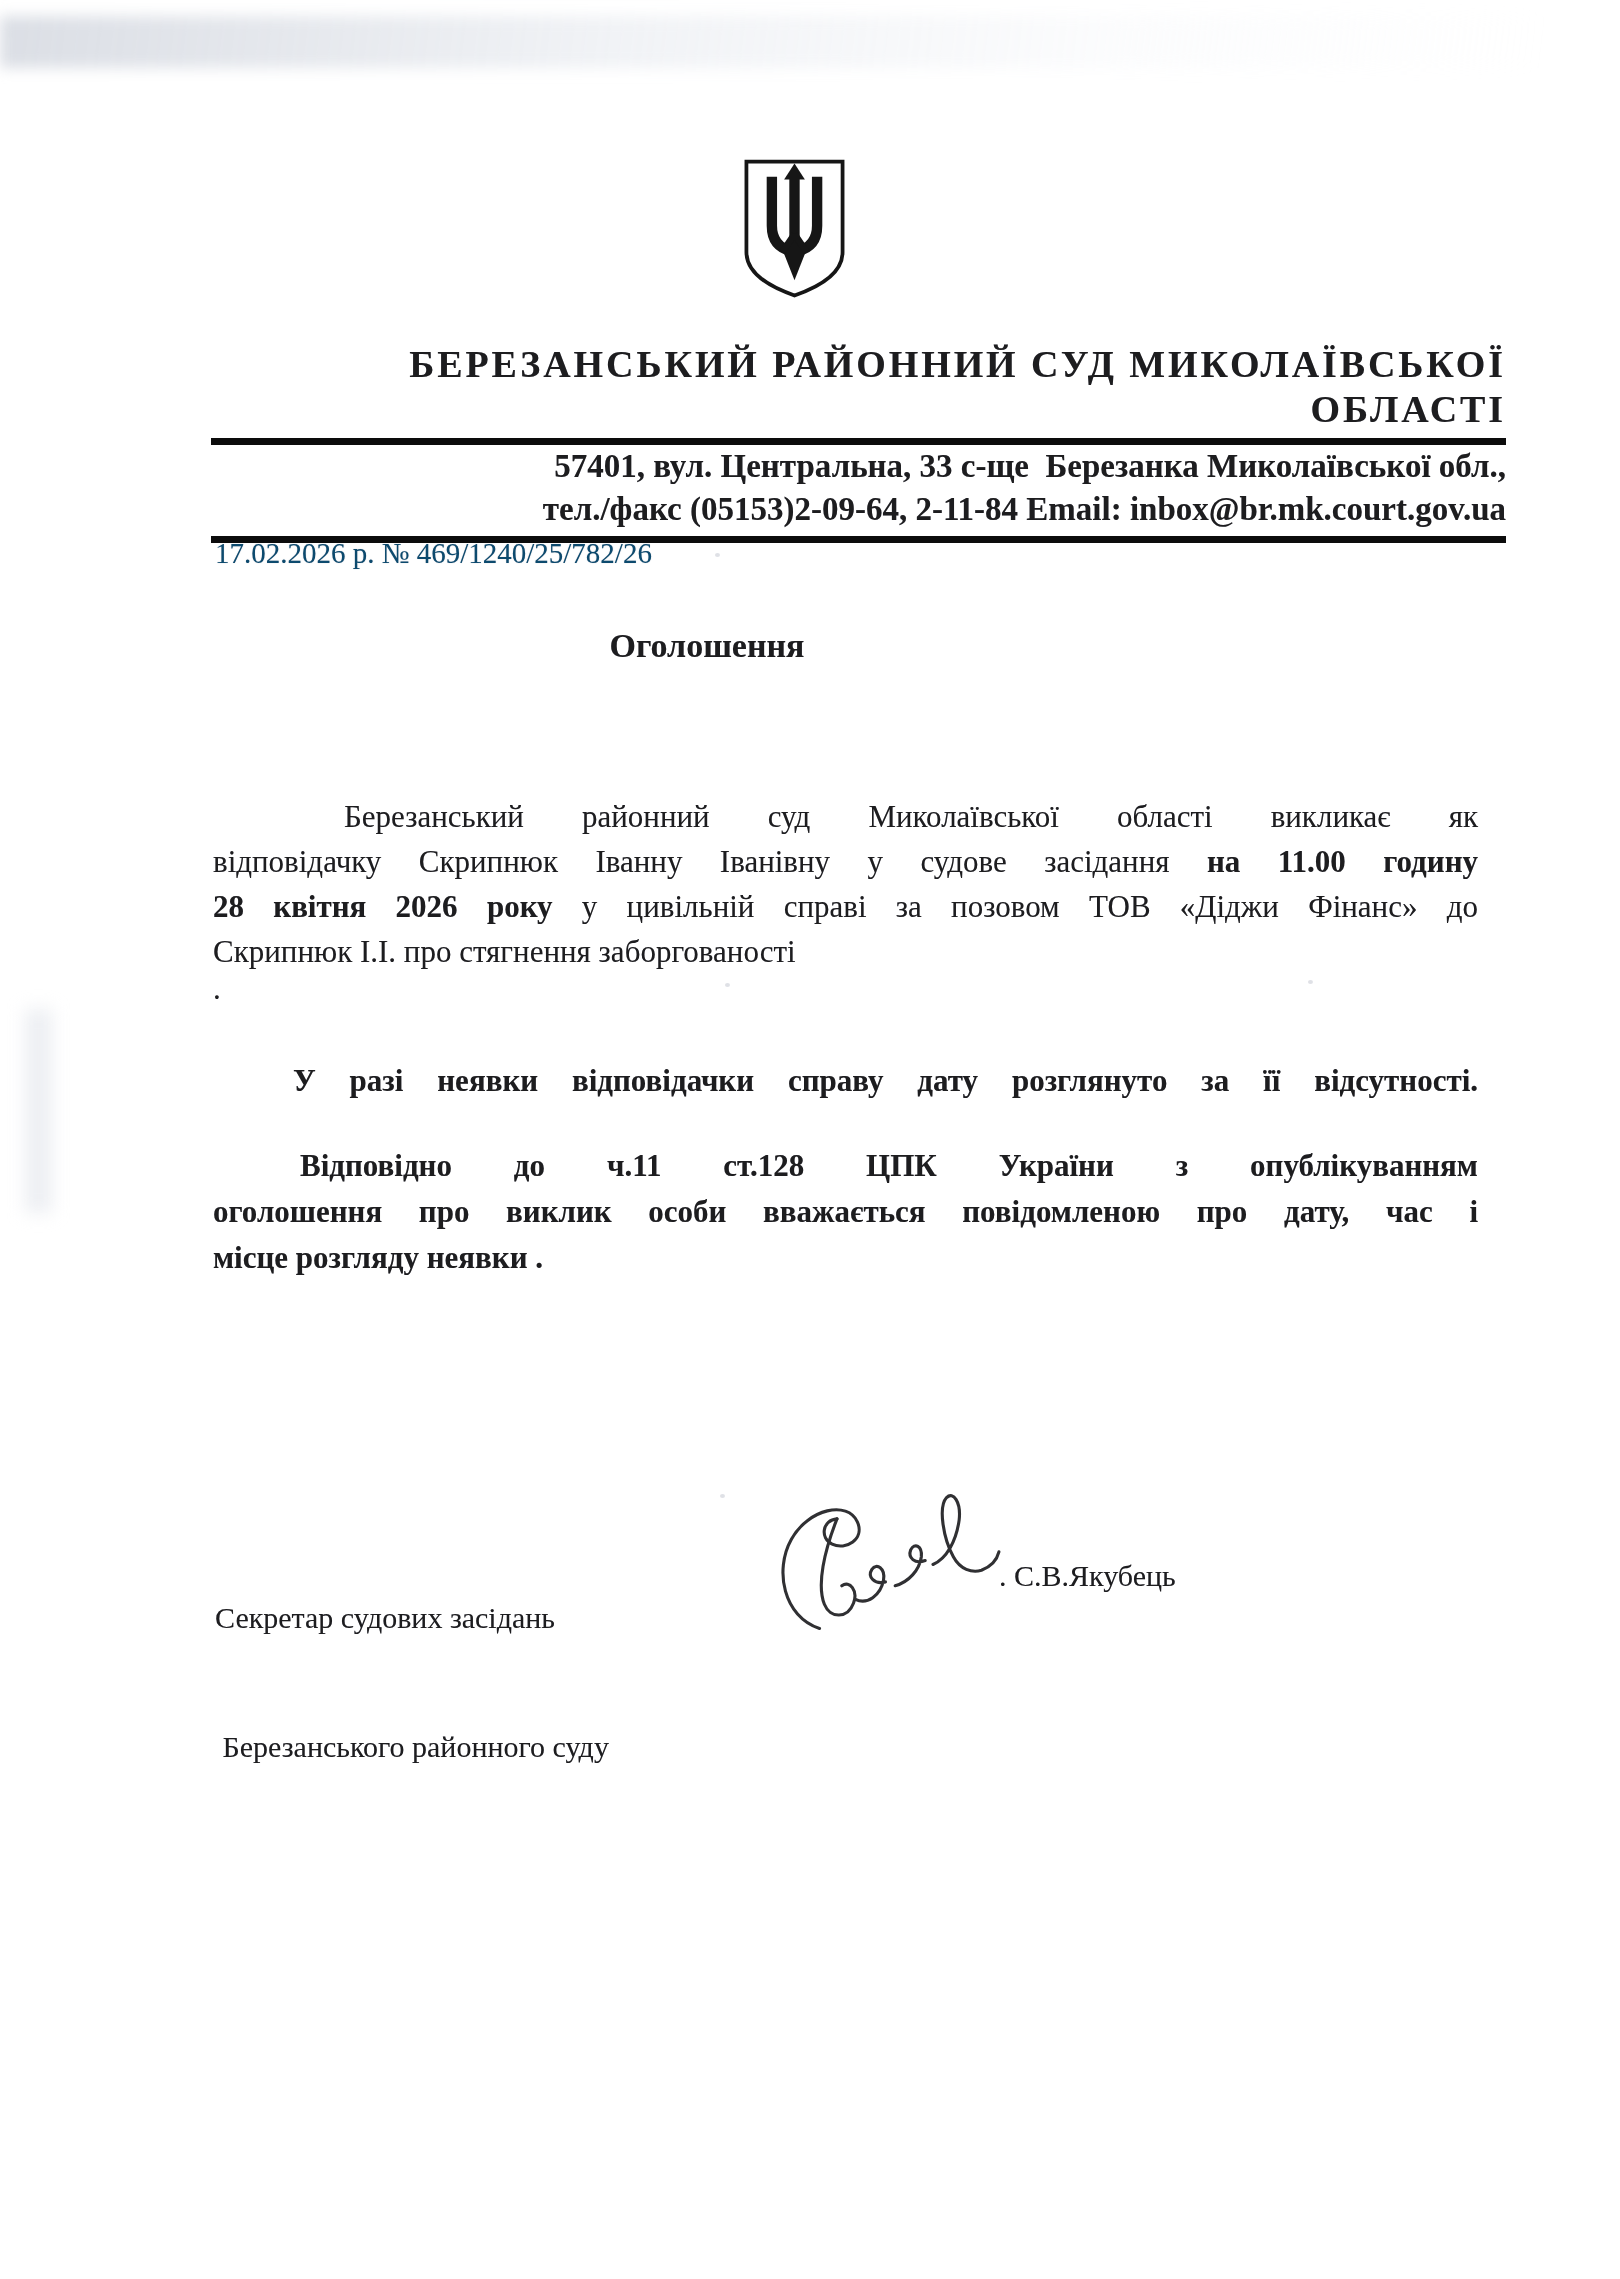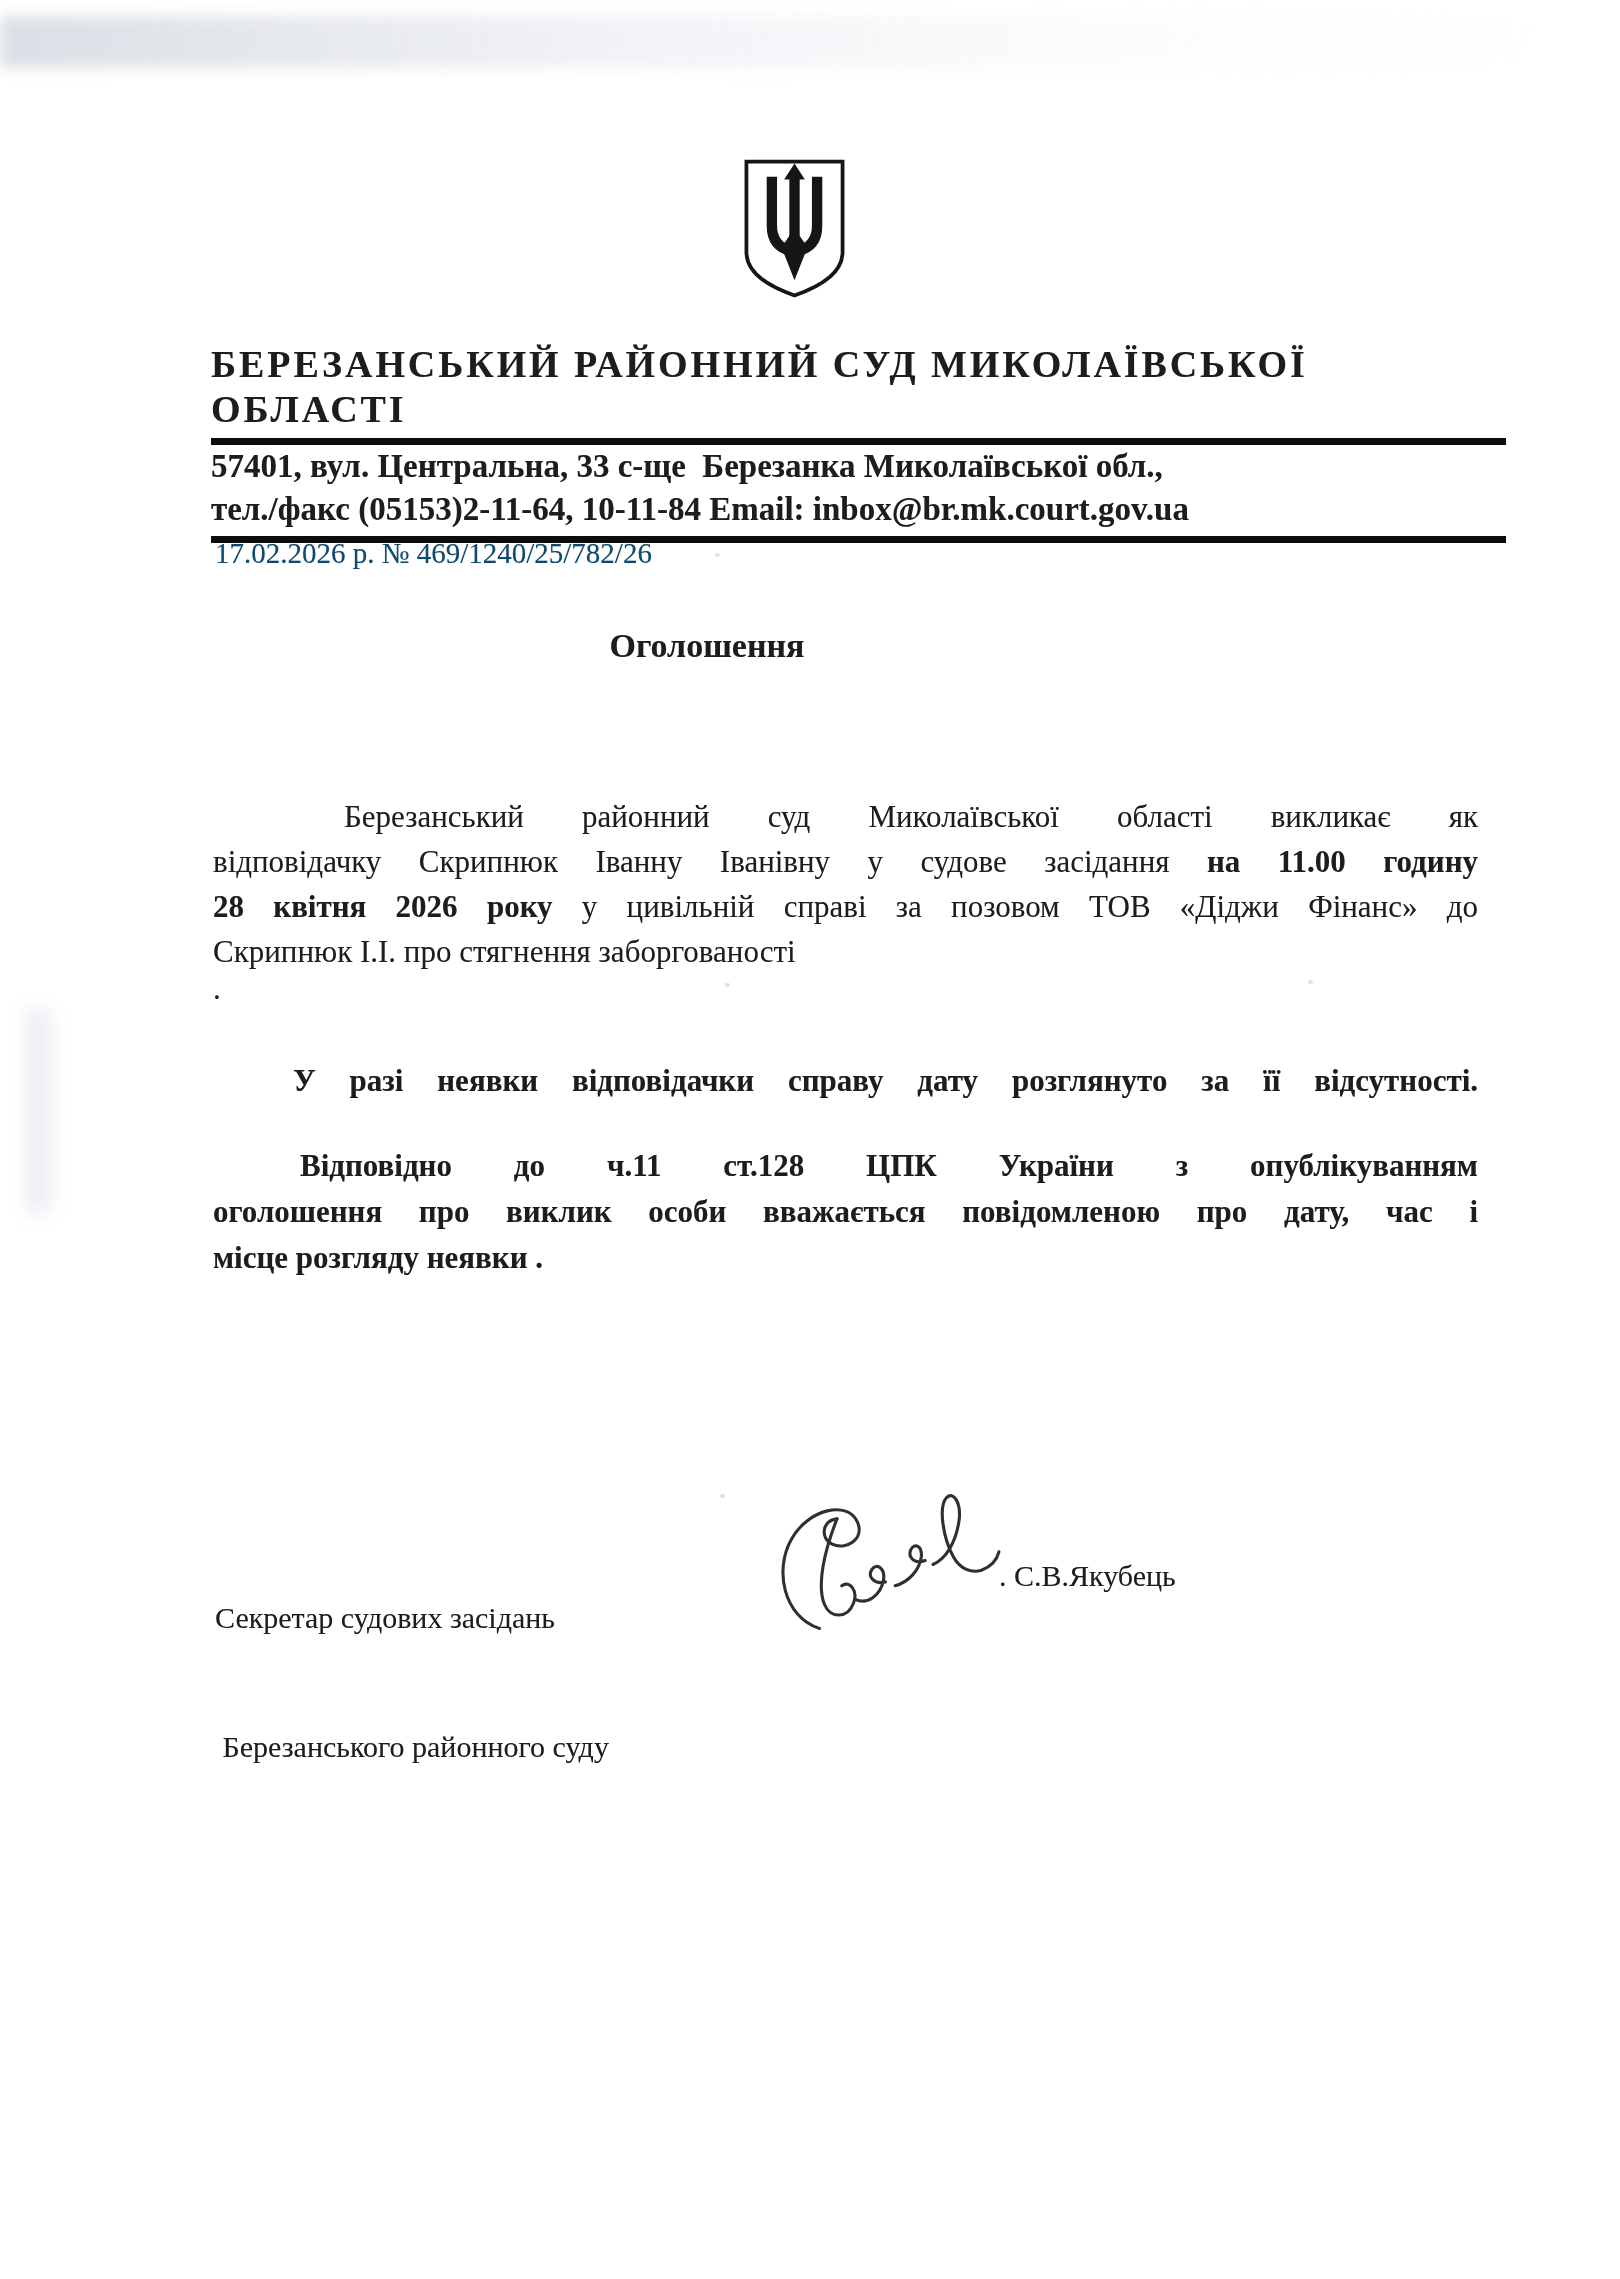--- a/index.html
+++ b/index.html
@@ -22,21 +22,21 @@
   .scan-streak {
     position:absolute; left:25px; top:1009px; width:27px; height:204px;
     background:rgba(220,224,232,.5); filter:blur(8.7px);
   }
   .speck { position:absolute; width:4.9px; height:3.9px; border-radius:50%;
     background:#c4c8d2; opacity:.55; }
 
   .emblem { position:absolute; left:737px; top:153px; width:115px; height:151px; }
   .emblem svg { width:100%; height:100%; display:block; }
 
-  .letterhead { position:absolute; left:211px; top:342px; width:1295px; text-align:left; }
+  .letterhead { position:absolute; left:211px; top:342px; width:1295px; text-align:right; }
   .court-name {
     font-size:38px; font-weight:bold; letter-spacing:2.9px;
     line-height:45px; white-space:pre-wrap;
   }
   .rule { height:6.8px; background:#0c0c0c; margin-top:5.8px; }
   .addr {
     font-size:33px; font-weight:bold; line-height:43px; white-space:pre-wrap;
   }
   .rule2 { margin-top:5.8px; }
 
@@ -99,21 +99,21 @@
         <polygon points="61,10 50,27 72,27"></polygon>
         <polygon points="61,134 50,106 72,106"></polygon>
       </g>
     </svg>
   </div>
 
   <div class="letterhead">
     <div class="court-name">БЕРЕЗАНСЬКИЙ РАЙОННИЙ СУД МИКОЛАЇВСЬКОЇ ОБЛАСТІ</div>
     <div class="rule"></div>
     <div class="addr">57401, вул. Центральна, 33 с-ще  Березанка Миколаївської обл.,</div>
-    <div class="addr">тел./факс (05153)2-11-64, 10-11-84 Email: inbox@br.mk.court.gov.ua</div>
+    <div class="addr">тел./факс (05153)2-09-64, 2-11-84 Email: inbox@br.mk.court.gov.ua</div>
     <div class="rule rule2"></div>
   </div>
 
   <div class="ref">17.02.2026 р. № 469/1240/25/782/26</div>
 
   <div class="doc-title">Оголошення</div>
 
   <div class="para para1">
     <div class="jline indent135">Березанський  районний суд Миколаївської області викликає  як</div>
     <div class="jline"><span>відповідачку Скрипнюк Іванну Іванівну у судове засідання </span><span class="b">на 11.00 годину</span></div>

